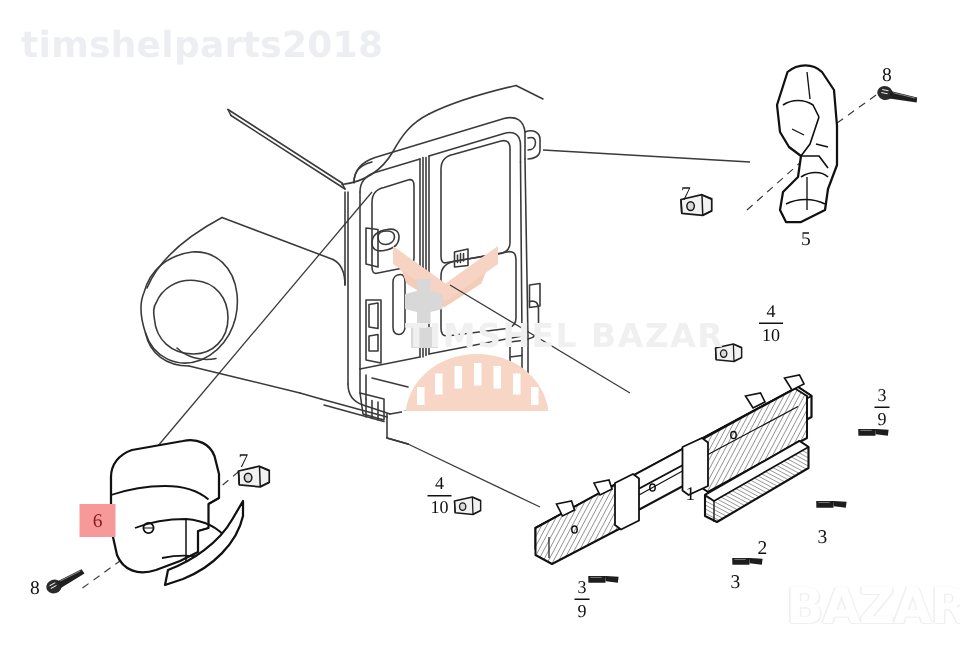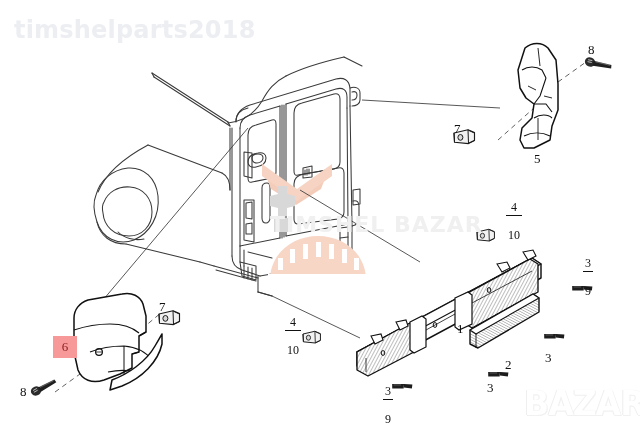--- a/index.html
+++ b/index.html
@@ -36,21 +36,21 @@
     position:absolute;font-family:"Liberation Serif",serif;
     font-size:13px;color:#111;line-height:1;white-space:nowrap;
   }
   .lbl.num{font-size:13px;}
   .frac{
     position:absolute;font-family:"Liberation Serif",serif;
     font-size:12px;color:#111;text-align:center;line-height:1.08;
   }
   .frac .top{display:block;padding:0 2px;}
   .frac .bar{display:block;border-top:1px solid #111;margin:1px 0;}
-  .frac .bot{display:block;padding:12px 2px;font-family:Liberation Serif, serif;}
+  .frac .bot{display:block;padding:0 2px;font-family:Liberation Serif, serif;}
   #lbl-6{
     position:absolute;left:53px;top:336px;
     width:24px;height:22px;
     background:#f79999;
     color:#8c1d1d;
     font-family:"Liberation Serif",serif;font-size:13px;
     display:flex;align-items:center;justify-content:center;
   }
 </style>
 </head>

